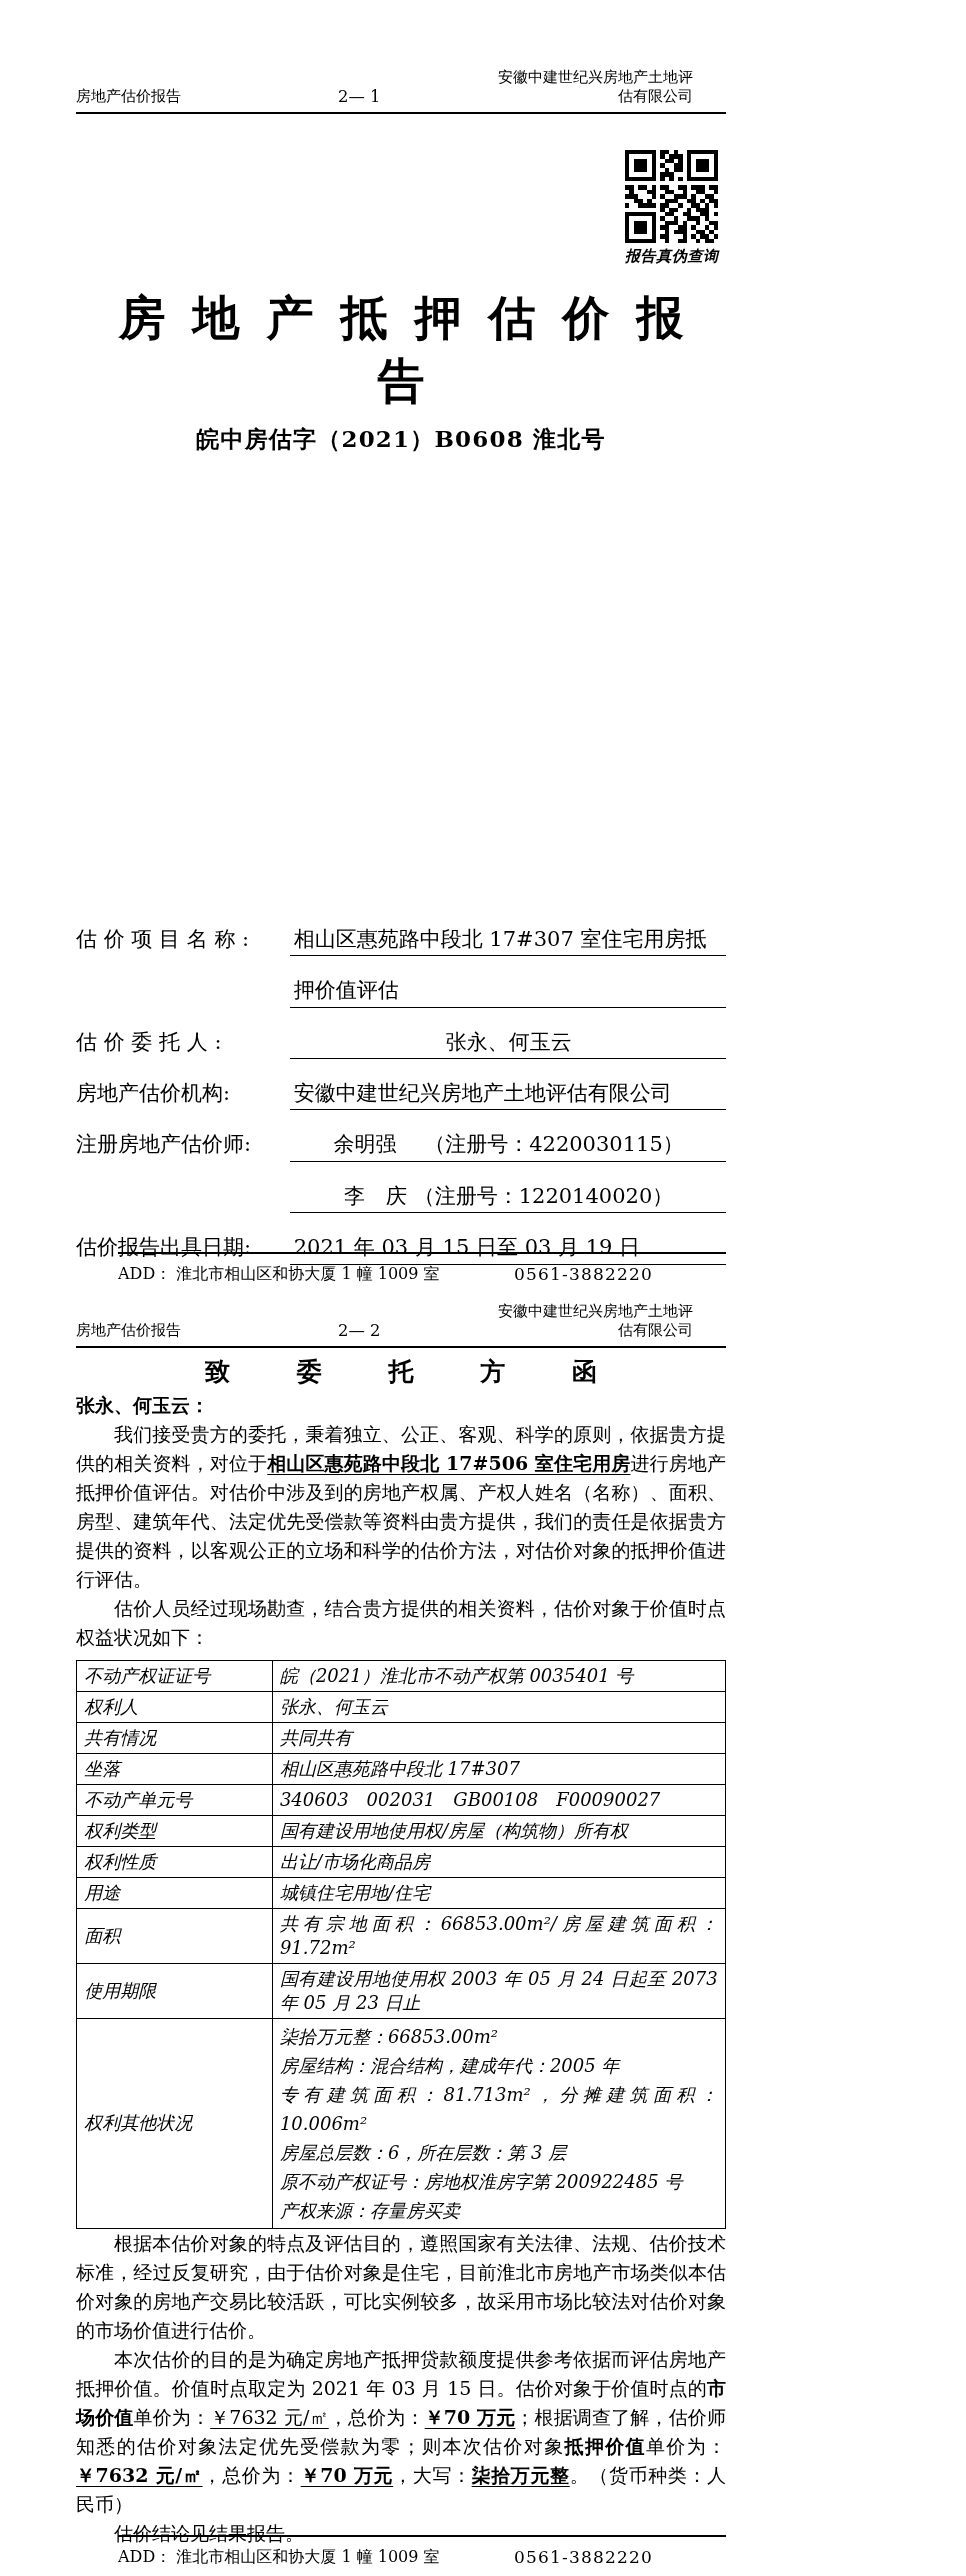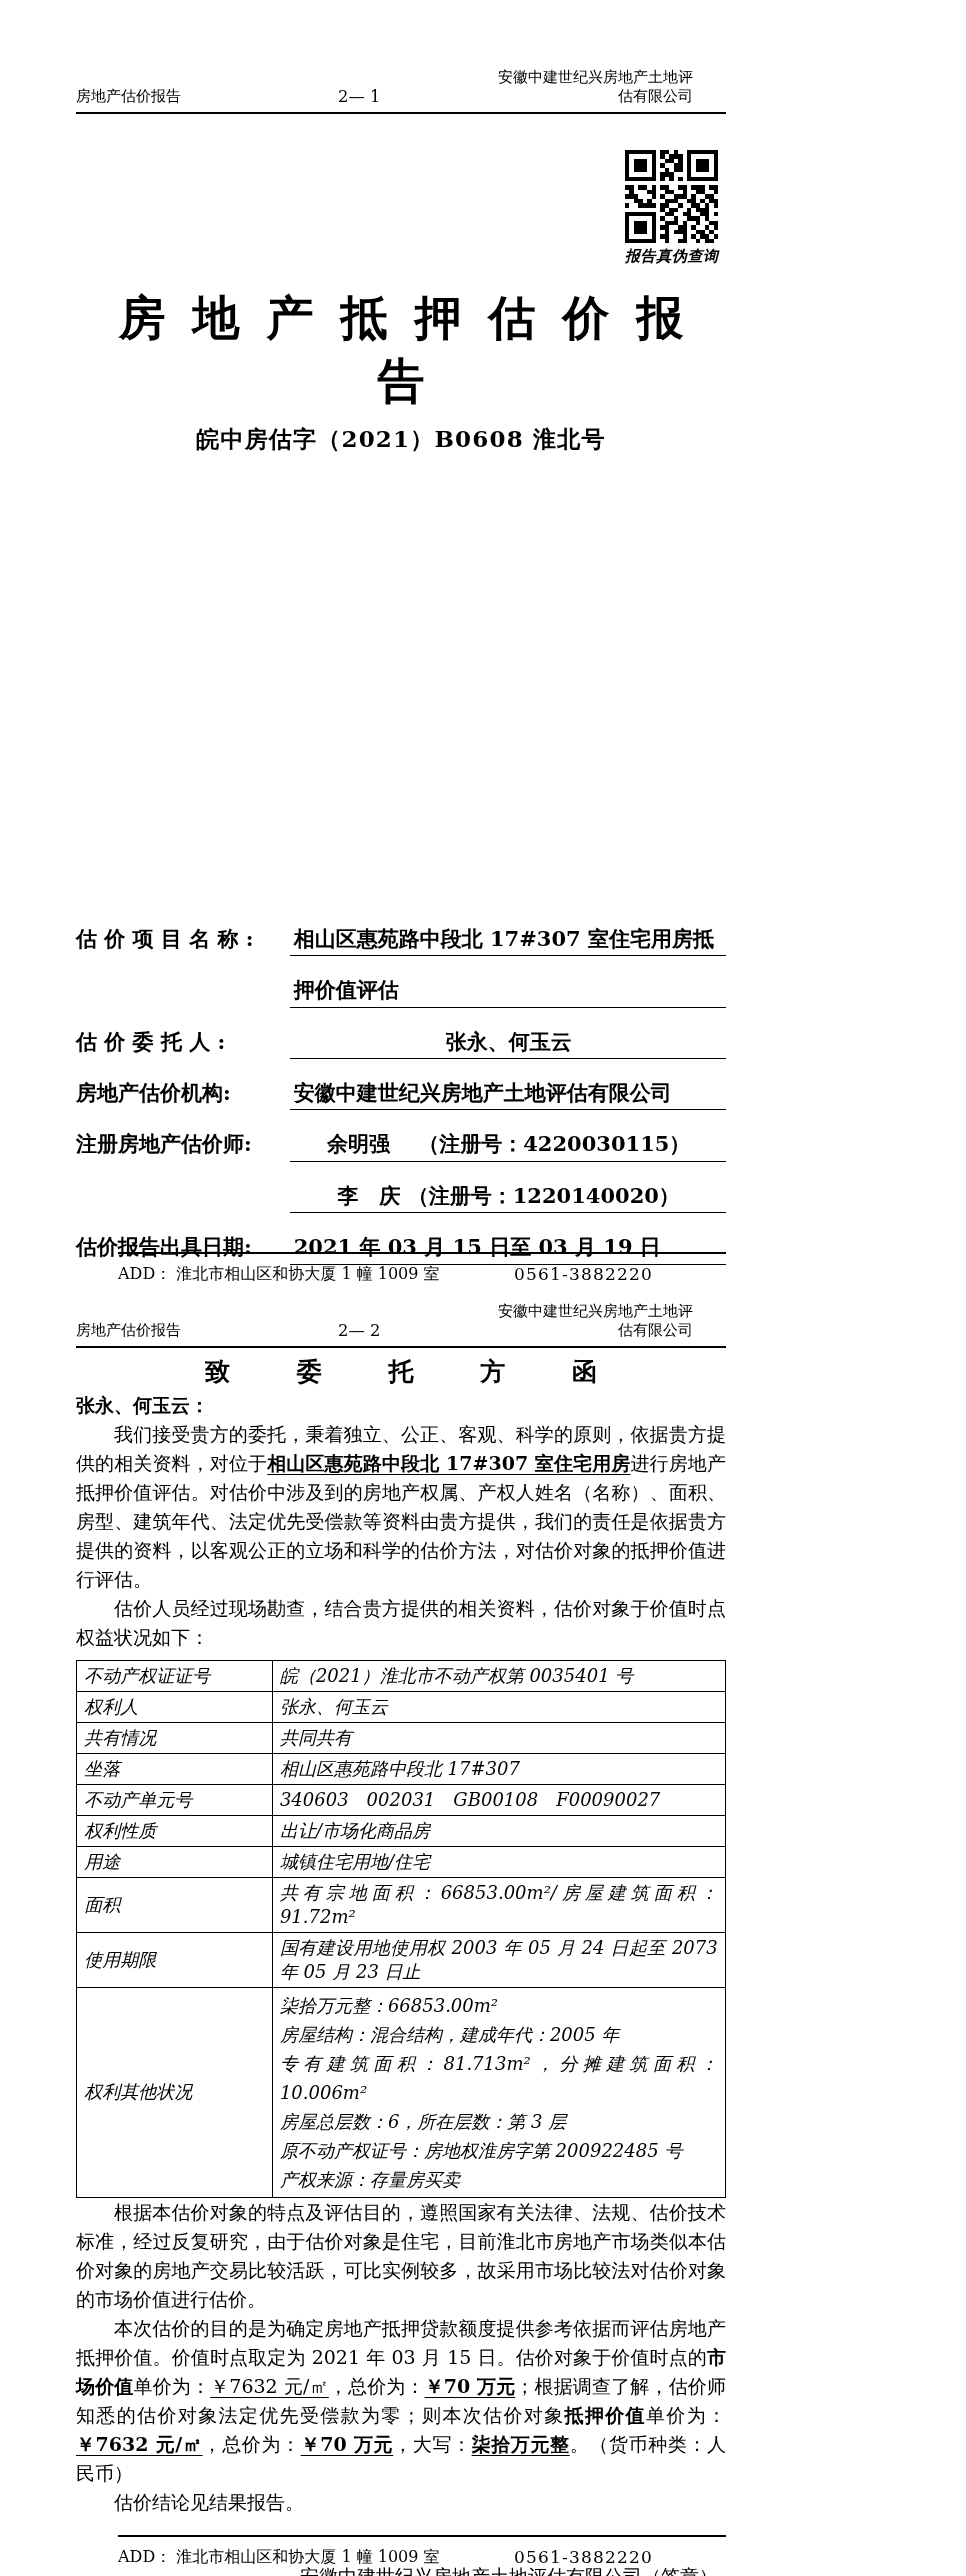--- a/index.html
+++ b/index.html
@@ -16,21 +16,21 @@
   .run-head .c{flex:0 0 146px;text-align:left;font-size:16.4px;}
   .run-head .r{flex:1;text-align:right;padding-right:33px;}
   
   .qr-box{position:absolute;right:81px;top:150px;width:97px;text-align:left;}
   .qr-box svg{width:93px;height:93px;display:block;}
   .qr-caption{font-size:15px;font-weight:bold;margin-top:3.7px;letter-spacing:0.6px;white-space:nowrap;font-style:italic;}
   
   .doc-title{margin-top:172px;text-align:center;font-size:47px;font-weight:bold;letter-spacing:27px;padding-left:27px;line-height:1.35;}
   .doc-number{margin-top:11px;text-align:center;font-size:23px;font-weight:bold;letter-spacing:1.2px;}
   
-  .fields{margin-top:470px;font-size:21px;font-weight:bold;}
+  .fields{margin-top:470px;font-size:21px;font-weight:normal;}
   .f-row{display:flex;margin-bottom:20px;min-height:30px;}
   .f-label{flex:0 0 214px;white-space:nowrap;}
   .f-value{flex:1;border-bottom:1.8px solid #000;padding:0 2.4px 2.4px 3.7px;white-space:nowrap;}
   .f-value.center{text-align:center;}
   
   .run-foot{position:absolute;left:76px;right:77px;bottom:8.5px;border-top:2.4px solid #000;padding-top:9.7px;display:flex;justify-content:space-between;font-size:16px;margin-left:42px;}
   .run-foot .phone{padding-right:73px;font-size:17px;letter-spacing:1.2px;}
   
   .letter-title{text-align:center;font-size:25px;font-weight:bold;letter-spacing:29px;padding-left:29px;margin-top:7.3px;}
   .body-text{font-size:19px;line-height:29px;text-align:justify;}
@@ -206,21 +206,21 @@
       <span class="l">房地产估价报告</span>
       <span class="c">2— 2</span>
       <span class="r">安徽中建世纪兴房地产土地评估有限公司</span>
     </div>
 
     <div class="letter-title">致 委 托 方 函</div>
 
     <div class="body-text">
       <div class="salutation">张永、何玉云：</div>
 
-      <div class="para"><span>我们接受贵方的委托，秉着独立、公正、客观、科学的原则，依据贵方提供的相关资料，对位于</span><span class="b u">相山区惠苑路中段北 17#307 室住宅用房</span><span>进行房地产抵押价值评估。对估价中涉及到的房地产权属、产权人姓名（名称）、面积、房型、建筑年代、法定优先受偿款等资料由贵方提供，我们的责任是依据贵方提供的资料，以客观公正的立场和科学的估价方法，对估价对象的抵押价值进行评估。</span></div>
+      <div class="para"><span>我们接受贵方的委托，秉着独立、公正、客观、科学的原则，依据贵方提供的相关资料，对位于</span><span class="b u">相山区惠苑路中段北 17#506 室住宅用房</span><span>进行房地产抵押价值评估。对估价中涉及到的房地产权属、产权人姓名（名称）、面积、房型、建筑年代、法定优先受偿款等资料由贵方提供，我们的责任是依据贵方提供的资料，以客观公正的立场和科学的估价方法，对估价对象的抵押价值进行评估。</span></div>
 
       <div class="para">估价人员经过现场勘查，结合贵方提供的相关资料，估价对象于价值时点权益状况如下：</div>
 
       <table class="rights">
         <tbody>
           <tr>
             <td class="t-label">不动产权证证号</td>
             <td class="t-value">皖（2021）淮北市不动产权第 0035401 号</td>
           </tr>
           <tr>
@@ -231,20 +231,24 @@
             <td class="t-label">共有情况</td>
             <td class="t-value">共同共有</td>
           </tr>
           <tr>
             <td class="t-label">坐落</td>
             <td class="t-value">相山区惠苑路中段北 17#307</td>
           </tr>
           <tr>
             <td class="t-label">不动产单元号</td>
             <td class="t-value">340603　002031　GB00108　F00090027</td>
+          </tr>
+          <tr>
+            <td class="t-label">权利类型</td>
+            <td class="t-value">国有建设用地使用权/房屋（构筑物）所有权</td>
           </tr>
           <tr>
             <td class="t-label">权利性质</td>
             <td class="t-value">出让/市场化商品房</td>
           </tr>
           <tr>
             <td class="t-label">用途</td>
             <td class="t-value">城镇住宅用地/住宅</td>
           </tr>
           <tr>

